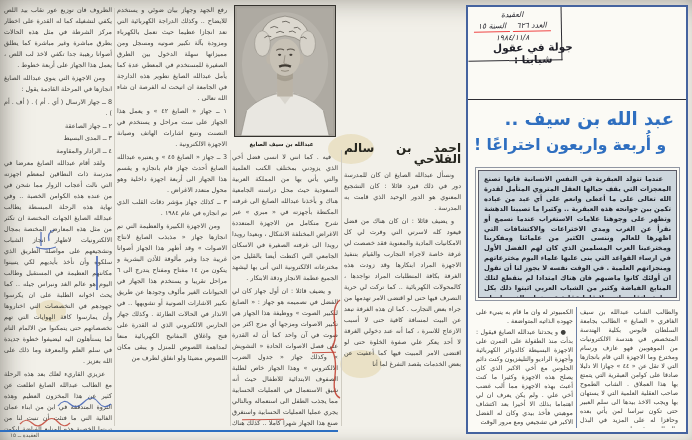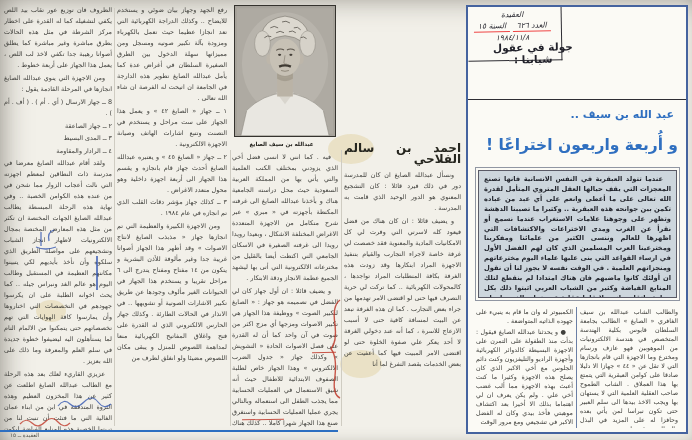--- a/index.html
+++ b/index.html
@@ -34,22 +34,22 @@
          border:2px solid #45639f;background:#fbfaf5;overflow:hidden;}
   .hand-box{position:absolute;left:0;top:0;width:94px;height:54px;
             border-right:1.5px solid #2e2d33;border-bottom:1.5px solid #2e2d33;
             padding:2px 6px 0 2px;transform:rotate(-1deg);
             font-size:7.6px;line-height:11px;font-style:italic;color:#2b2b33;text-align:center;}
   .hand-box .u{border-bottom:1px solid #ef4444;display:inline-block;padding:0 4px;}
   .kicker{position:absolute;right:96px;left:8px;top:34px;text-align:center;
           font-size:10.5px;font-weight:bold;color:#22222b;transform:rotate(-1deg);}
   .header-rule{position:absolute;top:92px;left:0;right:0;border-top:1.5px solid #2e2d33;}
   .headline1{position:absolute;top:101px;right:12px;left:8px;text-align:right;
-             font-size:11px;font-weight:bold;color:#2f6fc0;letter-spacing:.5px;}
-  .headline2{position:absolute;top:129px;right:8px;left:6px;text-align:right;
+             font-size:18px;font-weight:bold;color:#2f6fc0;letter-spacing:.5px;}
+  .headline2{position:absolute;top:129px;right:8px;left:6px;text-align:left;
              font-size:15.5px;font-weight:bold;color:#2f6fc0;}
   .intro-box{position:absolute;top:163px;left:10px;right:9px;height:128px;
              background:#cdd6dd;border:1.2px solid #5a5a66;outline:1px solid #9096a2;outline-offset:2px;
              padding:4px 5px;overflow:hidden;}
   .intro-box p{margin:0;font-size:6.7px;line-height:9.9px;font-weight:bold;
                text-align:justify;color:#23262e;text-indent:8px;}
   .panel-cols{position:absolute;top:300px;left:5px;right:5px;bottom:4px;display:flex;}
   .panel-col{width:50%;padding:0 3px;overflow:hidden;
              font-size:6.3px;line-height:9px;text-align:justify;color:#40403c;}
   .panel-col p{margin:0 0 2px 0;text-indent:7px;}
@@ -120,23 +120,23 @@
         <path d="M47,65.5 q4,1.6 8,0" stroke="#8a8274" stroke-width="0.9" fill="none"></path>
         <path d="M44,71.5 q7,3 14,0" stroke="#aba394" stroke-width="0.8" fill="none"></path>
       </svg>
     </div>
     <p class="photo-caption">عبدالله بن سيف الصايغ</p>
     <p>فيه . كما انني لا انسى فضل أخي الذي يزودني بمختلف الكتب العلمية والتي يأتي بها من المملكة العربية السعودية حيث محل دراسته الجامعية هناك و بأخذنا عبدالله الصايغ الى غرفته المكتظة بأجهزته في « مبري » عبر شرح متكامل من الاجهزة المتعددة الاغراض المختلفة الاشكال ، وبعيدا رويدا رويدا الى غرفته الصغيرة في الاسكان الجامعي التي اكتظت أيضا بالقليل من مخترعاته الالكترونية التي أتى بها ليشهد الجميع عظمة الانجاز ودقة الابتكار .</p>
     <p>و يضيف قائلا : ان أول جهاز كان لي الفضل في تصميمه هو جهاز : « الصايغ لتكبير الصوت » ووظيفة هذا الجهاز هي تكبير الاصوات ومزجها أي مزج اكثر من صوت في آن واحد كما أن له القدرة على فصل الاصوات الحادة « التشويش » وكذلك جهاز « جدول الضرب الالكتروني » وهذا الجهاز خاص لطلبة الصفوف الابتدائية للاطفال حيث أنه شيق الاستعمال في العمليات الحسابية مما يجذب الطفل الى استعماله وبالتالي يجري عمليا العمليات الحسابية واستغرق صنع هذا الجهاز شهرا كاملا .. كذلك هناك جهاز</p>
   </div>
 
   <div class="col col-c">
-    <p class="no-indent">رفع الجهد وجهاز بيان ضوئي و يستخدم للايضاح .. وكذلك الدراجة الكهربائية التي تعد انجازا عظيما حيث تعمل بالكهرباء ومزودة بآلة تكبير صوتيه ومسجل ومن مميزاتها سهلة الدخول بين الطرق الصغيرة السلطان في أغراض عدة كما يأمل عبدالله الصايغ تطوير هذه الدارجة في الجامعة ان اتيحت له الفرصة ان شاء الله تعالى .</p>
+    <p class="no-indent">رفع الجهد وجهاز بيان ضوئي و يستخدم للايضاح .. وكذلك الدراجة الكهربائية التي تعد انجازا عظيما حيث تعمل بالكهرباء ومزودة بآلة تكبير صوتيه ومسجل ومن مميزاتها سهلة الدخول بين الطرق الصغيرة للمستخدم في المعطي عدة كما يأمل عبدالله الصايغ تطوير هذه الدارجة في الجامعة ان اتيحت له الفرصة ان شاء الله تعالى .</p>
     <div class="li">١ ــ جهاز « الصايغ ٤٢ » و يعمل هذا الجهاز على ست مراحل و يستخدم في التصنت وتتبع اشارات الهاتف وصيانة الاجهزة الالكترونية .</div>
-    <div class="li">٢ ــ جهاز « الصايغ ٤٥ » و يعتبره عبدالله الصايغ أحدث جهاز قام بانجازه و يقسم هذا الجهاز الى أربعة اجهزة داخلية وهو محول متعدد الاغراض .</div>
+    <div class="li">3 ــ جهاز « الصايغ ٤٥ » و يعتبره عبدالله الصايغ أحدث جهاز قام بانجازه و يقسم هذا الجهاز الى أربعة اجهزة داخلية وهو محول متعدد الاغراض .</div>
     <div class="li">٣ ــ كذلك جهاز مؤشر دقات القلب الذي تم انجازه في عام ١٩٨٤ .</div>
     <p>ومن الاجهزة الكبيرة والعظيمة التي تم انجازها جهاز « مذبذب الصايغ لانتاج الاصوات » وقد أظهر هذا الجهاز أصواتا غريبة جدا وغير مألوفة للأذن البشرية و يتكون من ١٤ مفتاح ومفتاح يتدرج الى ٦ مراحل تقريبا و يستخدم هذا الجهاز في الحيوانات الغير مألوف وجودها عن طريق تكبير الاشارات الصوتية أو تشويهها .. في الانذار في الحالات الطارئة . وكذلك جهاز الحارس الالكتروني الذي له القدرة على فتح واغلاق المفاتيح الكهربائية منعا لمداهمة اللصوص للمنزل و يبقى مكان اللصوص مضيئا ولو انغلق لظرف من</p>
   </div>
 
   <div class="col col-d">
     <p class="no-indent">الظروف فان توزيع عور تقاب بيد اللص يكفي لتشغيله كما له القدرة على اخطار مركز الشرطة في مثل هذه الحالات بطرق مباشرة وغير مباشرة كما يطلق أصواتا رهيبة جدا تكفي لاخذ لب اللص ، يعمل هذا الجهاز على أربعة خطوط .</p>
     <p>ومن الاجهزة التي ينوي عبدالله الصايغ انجازها في المرحلة القادمة يقول :</p>
     <div class="li">8 ــ جهاز الارسال ( أي . أم ) . ( أف . أم ) .</div>
     <div class="li">٢ ــ جهاز الصاعقة</div>
     <div class="li">٣ ــ المدى البسيط</div>

